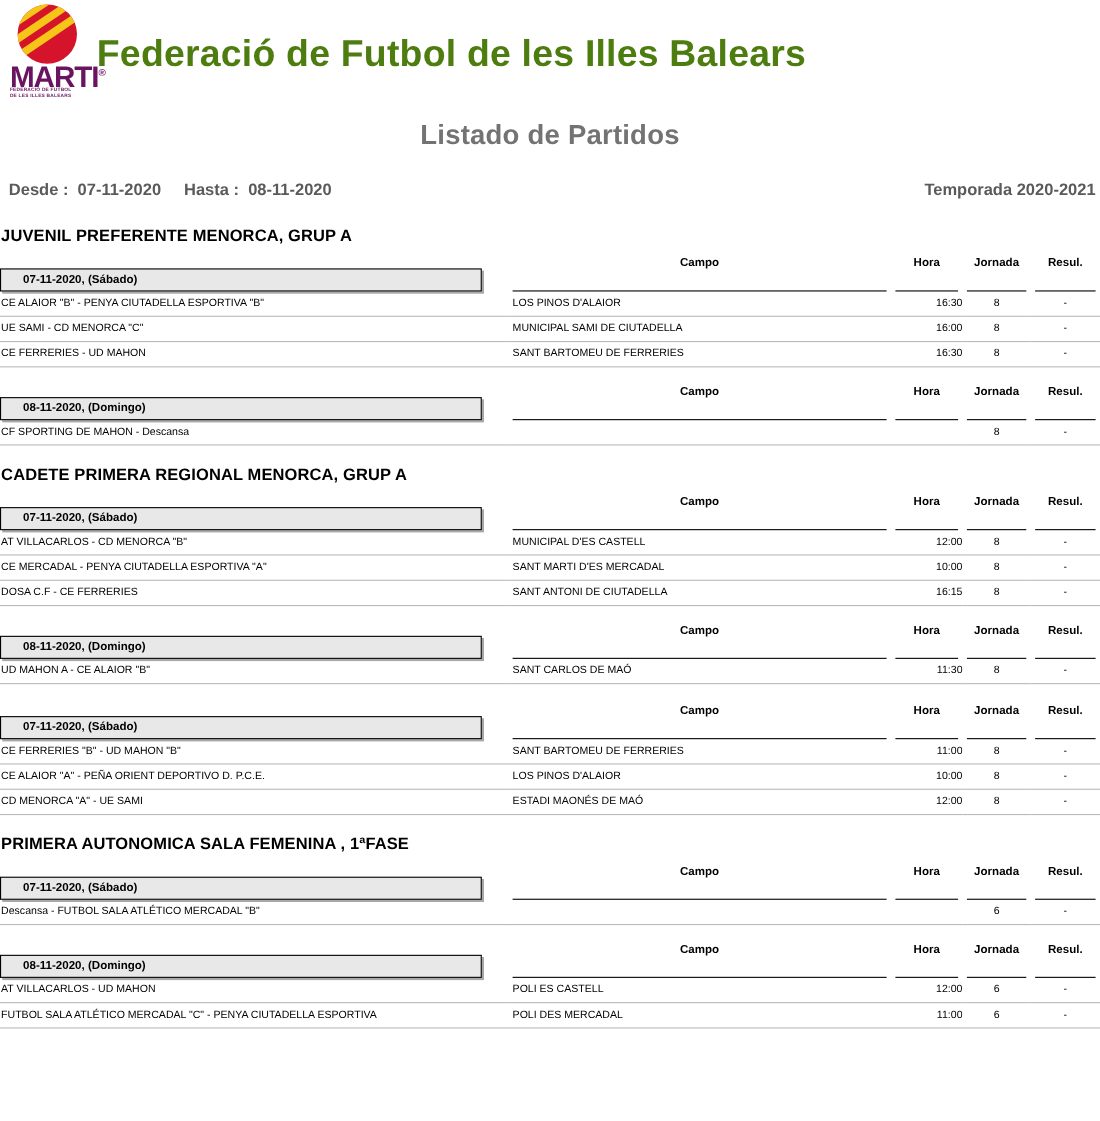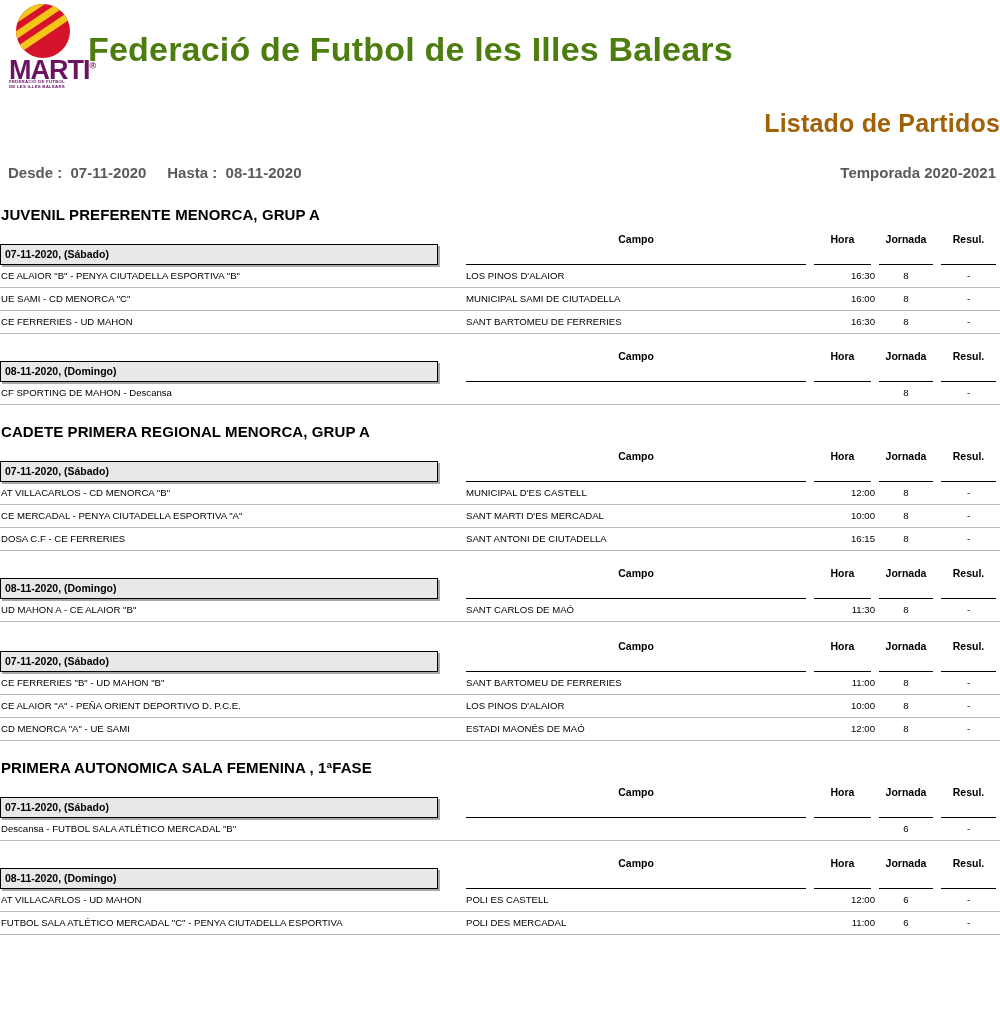--- a/index.html
+++ b/index.html
@@ -80,24 +80,24 @@
     position: absolute;
     left: 88px;
     top: 30px;
     font-size: 34px;
     font-weight: bold;
     color: #4d7c0f;
     letter-spacing: 0.2px;
   }
 
   .doc-title {
-    text-align: right;
+    text-align: center;
     font-size: 25px;
     font-weight: bold;
-    color: #a16207;
+    color: #737373;
     margin-top: 13px;
     letter-spacing: 0.2px;
   }
 
   .range-bar {
     position: relative;
     margin-top: 26px;
     height: 24px;
     color: #5a5a5a;
     font-weight: bold;
@@ -149,21 +149,21 @@
     padding: 0;
     vertical-align: bottom;
     height: 22px;
   }
   .datebox {
     border: 1.5px solid #000;
     background: #e8e8e8;
     box-shadow: 2px 2px 0 #a8a8a8;
     font-size: 10.5px;
     font-weight: bold;
-    padding: 3px 0 3px 4px;
+    padding: 3px 0 3px 20px;
     margin-right: 24px;
     white-space: nowrap;
     line-height: 13px;
   }
   .colhdr {
     font-size: 10.5px;
     font-weight: bold;
     text-align: center;
     border-bottom: 1.3px solid #000;
     padding-bottom: 18px;

